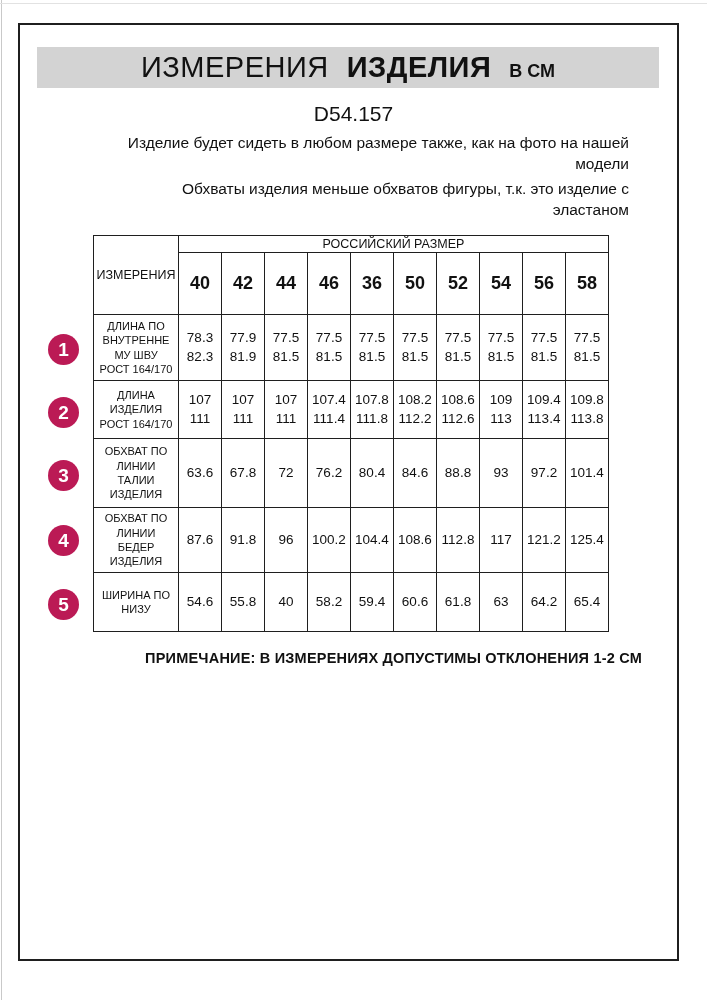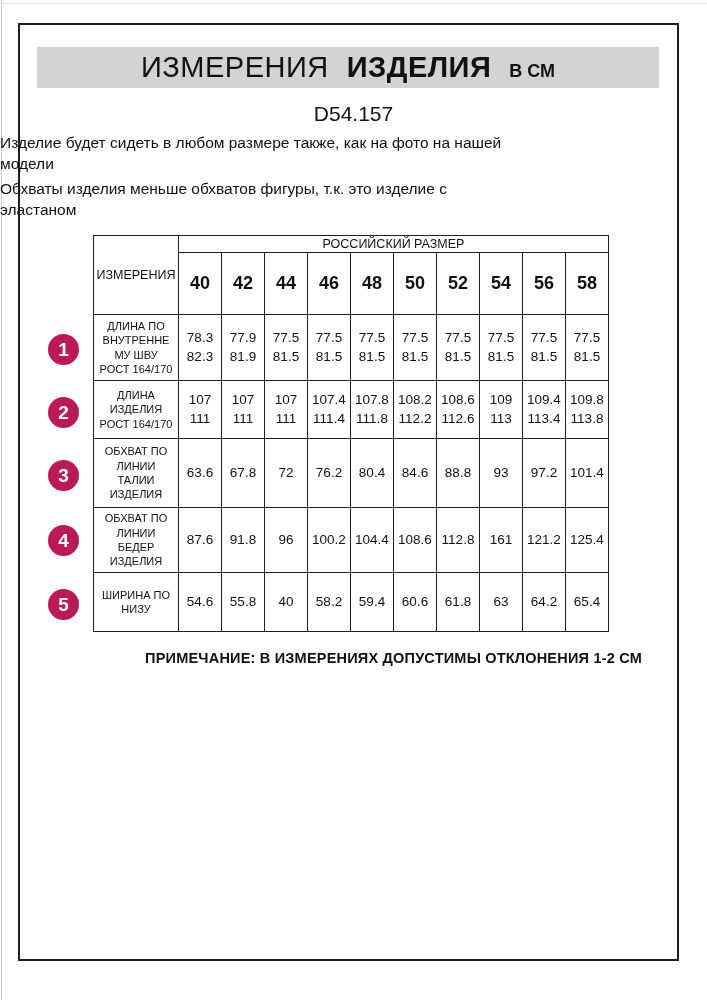--- a/index.html
+++ b/index.html
@@ -15,21 +15,21 @@
   }
   .title-band{
     position:absolute;left:37px;top:47px;width:622px;height:41px;
     display:flex;align-items:center;justify-content:center;
   }
   .title-inner{display:flex;align-items:baseline;gap:18px;}
   .title-main{font-size:29px;font-weight:normal;letter-spacing:0.5px;}
   .title-bold{font-size:29px;font-weight:bold;letter-spacing:0.5px;}
   .title-unit{font-size:18px;font-weight:bold;}
   .article-code{position:absolute;left:0;top:102px;width:707px;text-align:center;font-size:21px;}
-  .note{position:absolute;left:0;width:629px;text-align:left;font-size:15.5px;line-height:1.35;white-space:pre-line;}
+  .note{position:absolute;left:0;width:629px;text-align:right;font-size:15.5px;line-height:1.35;white-space:pre-line;}
   .note-fit{top:133px;}
   .note-elastane{top:179px;}
   table.meas{
     position:absolute;left:93px;top:235px;border-collapse:collapse;table-layout:fixed;
   }
   col.c-label{width:85px;}
   col.c-size{width:43px;}
   table.meas th,table.meas td{
     border:1.5px solid #1f1f1f;text-align:center;vertical-align:middle;padding:0;
     font-weight:normal;box-sizing:border-box;
@@ -99,21 +99,21 @@
   <thead>
     <tr>
       <th class="corner-cell" rowspan="2">ИЗМЕРЕНИЯ</th>
       <th class="group-cell" colspan="10">РОССИЙСКИЙ РАЗМЕР</th>
     </tr>
     <tr id="size-row">
         <th class="size-cell">40</th>
         <th class="size-cell">42</th>
         <th class="size-cell">44</th>
         <th class="size-cell">46</th>
-        <th class="size-cell">48</th>
+        <th class="size-cell">36</th>
         <th class="size-cell">50</th>
         <th class="size-cell">52</th>
         <th class="size-cell">54</th>
         <th class="size-cell">56</th>
         <th class="size-cell">58</th>
       </tr>
   </thead>
   <tbody id="table-body">
       <tr>
         <td class="label-cell">ДЛИНА ПО
@@ -187,21 +187,21 @@
 ЛИНИИ
 БЕДЕР
 ИЗДЕЛИЯ</td>
         <td class="value-cell">87.6</td>
         <td class="value-cell">91.8</td>
         <td class="value-cell">96</td>
         <td class="value-cell">100.2</td>
         <td class="value-cell">104.4</td>
         <td class="value-cell">108.6</td>
         <td class="value-cell">112.8</td>
-        <td class="value-cell">161</td>
+        <td class="value-cell">117</td>
         <td class="value-cell">121.2</td>
         <td class="value-cell">125.4</td>
       </tr>
       <tr>
         <td class="label-cell">ШИРИНА ПО
 НИЗУ</td>
         <td class="value-cell">54.6</td>
         <td class="value-cell">55.8</td>
         <td class="value-cell">40</td>
         <td class="value-cell">58.2</td>

